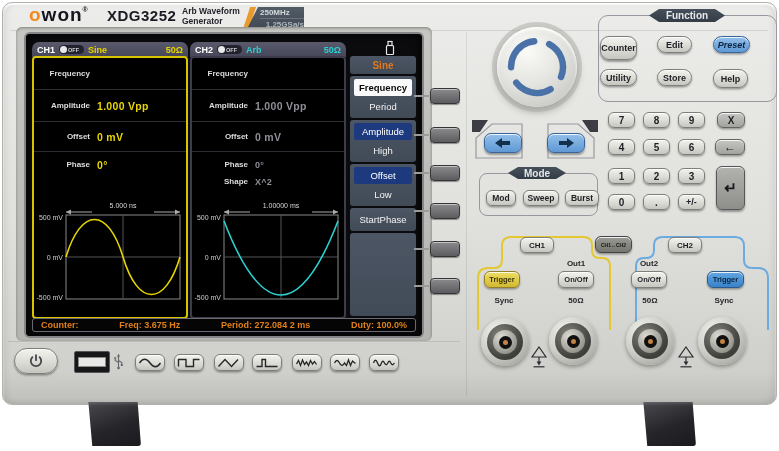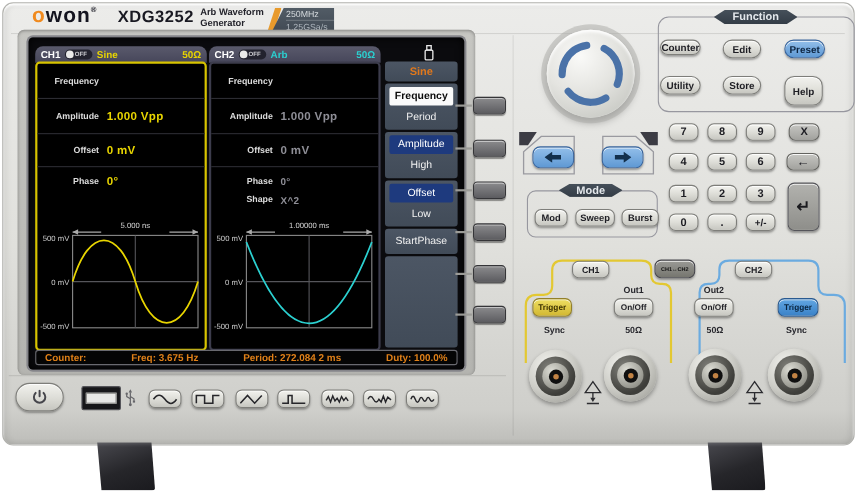--- a/index.html
+++ b/index.html
@@ -20,23 +20,23 @@
     box-shadow:inset 2px 2px 3px rgba(255,255,255,.15);}
 
   
   .brand{font-weight:bold;font-size:19px;letter-spacing:1px;color:#14141f;}
   .brand .o1{color:#f08a1e;}
   .reg{font-size:7px;vertical-align:9px;color:#14141f;font-weight:bold;}
   .model{font-weight:bold;font-size:15px;color:#191922;letter-spacing:.5px;}
   .subtitle{font-weight:bold;font-size:8.5px;line-height:10px;color:#23232b;}
   .badge{left:247px;top:7px;width:57px;height:22px;background:linear-gradient(180deg,#525c66,#414a54);
     clip-path:polygon(11px 0,100% 0,100% 100%,0 100%);padding-left:13px;box-sizing:border-box;}
-  .badge div{font-size:8px;font-weight:normal;line-height:11px;white-space:nowrap;}
+  .badge div{font-size:8px;font-weight:bold;line-height:11px;white-space:nowrap;}
   .badge .b1{color:#d3d8dc;border-bottom:1px solid rgba(255,255,255,.18);}
-  .badge .b2{color:#aeb6be;}
+  .badge .b2{color:#aeb6be;text-align:right;}
   .badge-stripe{left:243px;top:7px;width:13px;height:22px;background:#e89a2c;
     clip-path:polygon(100% 0,55% 0,0 100%,45% 100%);}
 
   
   .screen-frame{left:16px;top:27px;width:416px;height:314px;border-radius:6px;
     background:linear-gradient(180deg,#c6c6c2,#b4b4b0);box-shadow:inset 0 1px 3px rgba(0,0,0,.35);}
   .bezel{left:26px;top:34px;width:396px;height:302px;background:#0b0b0e;border-radius:4px;
     box-shadow:0 0 0 2px #85858a, inset 0 0 8px #000;}
   .chpanel{top:8px;width:156px;height:277px;}
   .chhead{position:absolute;left:0;top:0;right:0;height:15px;border-radius:7px 7px 0 0;
@@ -74,21 +74,21 @@
   .statusbar{left:6px;top:284px;width:384px;height:14px;background:#050505;border:1px solid #6a6a70;border-radius:3px;
     display:flex;align-items:center;justify-content:space-between;padding:0 8px;box-sizing:border-box;}
   .statusbar span{font-size:9px;font-weight:bold;color:#e08018;white-space:nowrap;}
 
   
   .key{background:linear-gradient(180deg,#f2f2ee 0%,#dcdcd6 55%,#c6c6c0 100%);
     border:1px solid #7e7e7a;border-radius:6px;
     box-shadow:0 1.5px 2px rgba(0,0,0,.35), inset 0 1px 0 rgba(255,255,255,.85);
     display:flex;align-items:center;justify-content:center;font-weight:bold;color:#1e1e24;font-size:9px;box-sizing:border-box;}
   .key.pill{border-radius:9px;}
-  .key.blue{background:linear-gradient(180deg,#93bfea 0%,#5f99d4 100%);border-color:#38649c;color:#0c2440;}
+  .key.blue{background:linear-gradient(180deg,#93bfea 0%,#5f99d4 100%);border-color:#38649c;color:#0c2440;font-style:italic;}
   .key.gray{background:linear-gradient(180deg,#c6c6c2 0%,#a2a29e 100%);border-color:#63635f;}
   .key.dgray{background:linear-gradient(180deg,#b2b2ae 0%,#8e8e8a 100%);border-color:#55555a;color:#1a1a1e;}
   .key.yellow{background:linear-gradient(180deg,#eede62 0%,#d2b832 100%);border-color:#93802a;color:#3c3200;}
   .key.tblue{background:linear-gradient(180deg,#62a6e2 0%,#3a82c8 100%);border-color:#2a5a90;color:#08243e;}
   .key.swap{background:linear-gradient(180deg,#9a9a96 0%,#76766f 100%);border-color:#44444a;color:#111;font-size:5px;letter-spacing:0;}
   .softkey{left:430px;width:30px;height:16px;border-radius:4px;
     background:linear-gradient(180deg,#8b8b8d 0%,#5c5c60 100%);border:1px solid #353538;
     box-shadow:inset 0 1px 0 rgba(255,255,255,.5), 0 1px 1px rgba(0,0,0,.4);box-sizing:border-box;}
   .tick{left:414px;width:15px;height:2px;background:#9b9b97;}
 
@@ -289,26 +289,26 @@
   <div class="abs softkey" style="top:278px;"></div>
 
   <div class="abs knob">
     <svg width="80" height="80" viewBox="0 0 80 80">
       <circle cx="40" cy="40" r="26" fill="none" stroke="#4a72a8" stroke-width="6.5" stroke-linecap="round" stroke-dasharray="38 16.4" transform="rotate(-62 40 40)"></circle>
     </svg>
   </div>
 
   <div class="abs groupbox" style="left:598px;top:15px;width:177px;height:85px;"></div>
   <div class="abs banner" style="left:649px;top:9px;width:76px;height:13px;">Function</div>
-  <div class="abs key pill" style="left:600px;top:36px;width:37px;height:14px;">Counter</div>
+  <div class="abs key pill" style="left:600px;top:36px;width:37px;height:24px;">Counter</div>
   <div class="abs key pill" style="left:657px;top:36px;width:35px;height:17px;">Edit</div>
   <div class="abs key pill blue" style="left:713px;top:36px;width:37px;height:17px;">Preset</div>
   <div class="abs key pill" style="left:600px;top:69px;width:37px;height:17px;">Utility</div>
   <div class="abs key pill" style="left:657px;top:69px;width:35px;height:17px;">Store</div>
-  <div class="abs key pill" style="left:713px;top:69px;width:35px;height:27px;">Help</div>
+  <div class="abs key pill" style="left:713px;top:69px;width:35px;height:19px;">Help</div>
 
   <svg class="abs" style="left:470px;top:116px;" width="130" height="44" viewBox="0 0 130 44">
     <path d="M2,4 L18,4 L10,16 L2,16 Z" fill="#3c3c44"></path>
     <path d="M128,4 L112,4 L120,16 L128,16 Z" fill="#3c3c44"></path>
     <path d="M6,42 L6,22 L22,8 L52,8 L52,42 Z" fill="none" stroke="#9a9aa0" stroke-width="1.2"></path>
     <path d="M124,42 L124,22 L108,8 L78,8 L78,42 Z" fill="none" stroke="#9a9aa0" stroke-width="1.2"></path>
   </svg>
   <div class="abs key blue" style="left:484px;top:133px;width:38px;height:20px;border-radius:7px;">
     <svg width="16" height="10" viewBox="0 0 16 10">
         <polygon points="0,5 7,0 7,3 15,3 15,7 7,7 7,10" fill="#13304c"></polygon>

